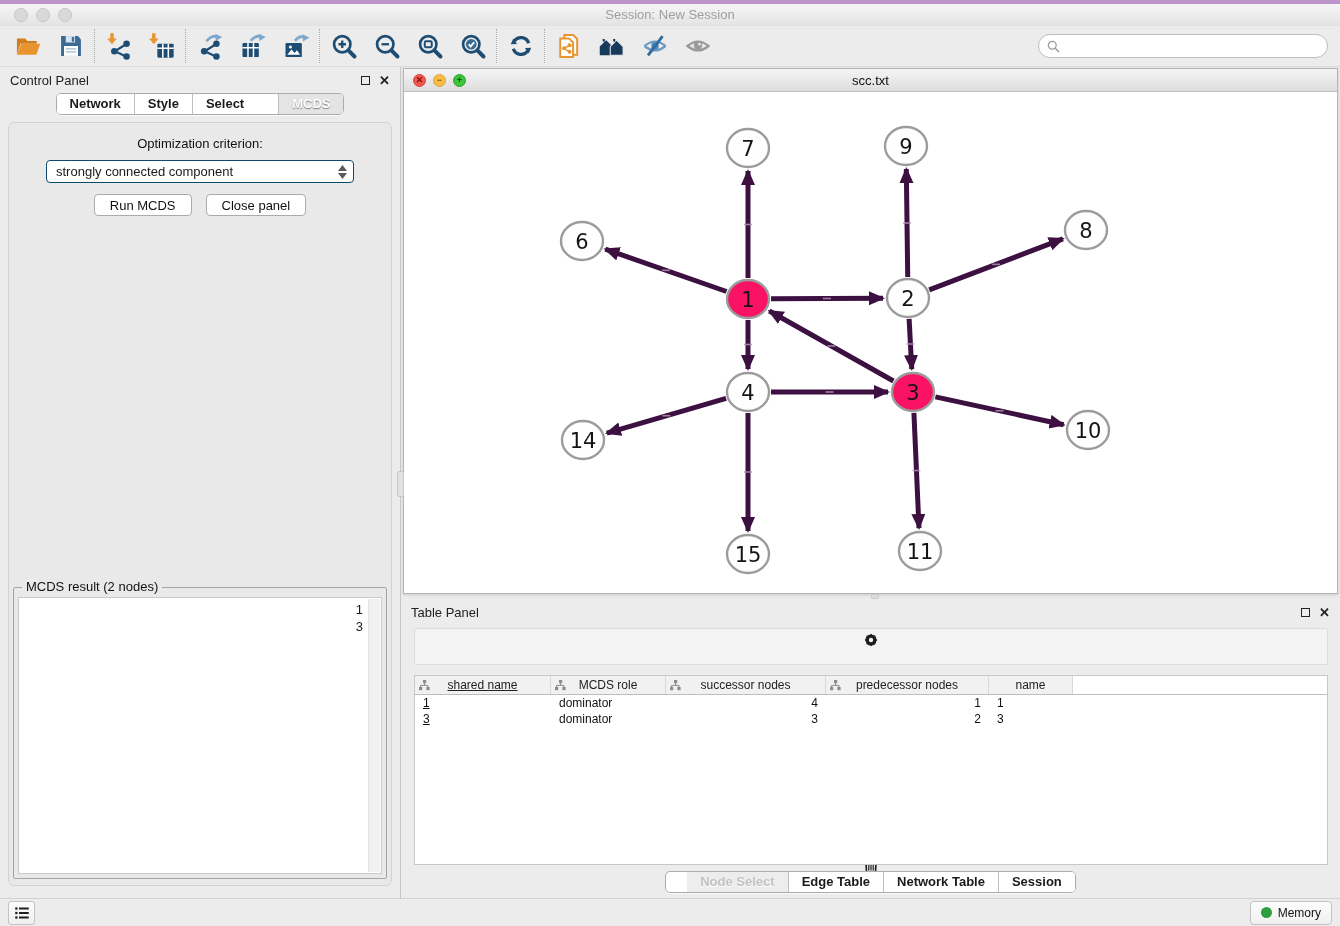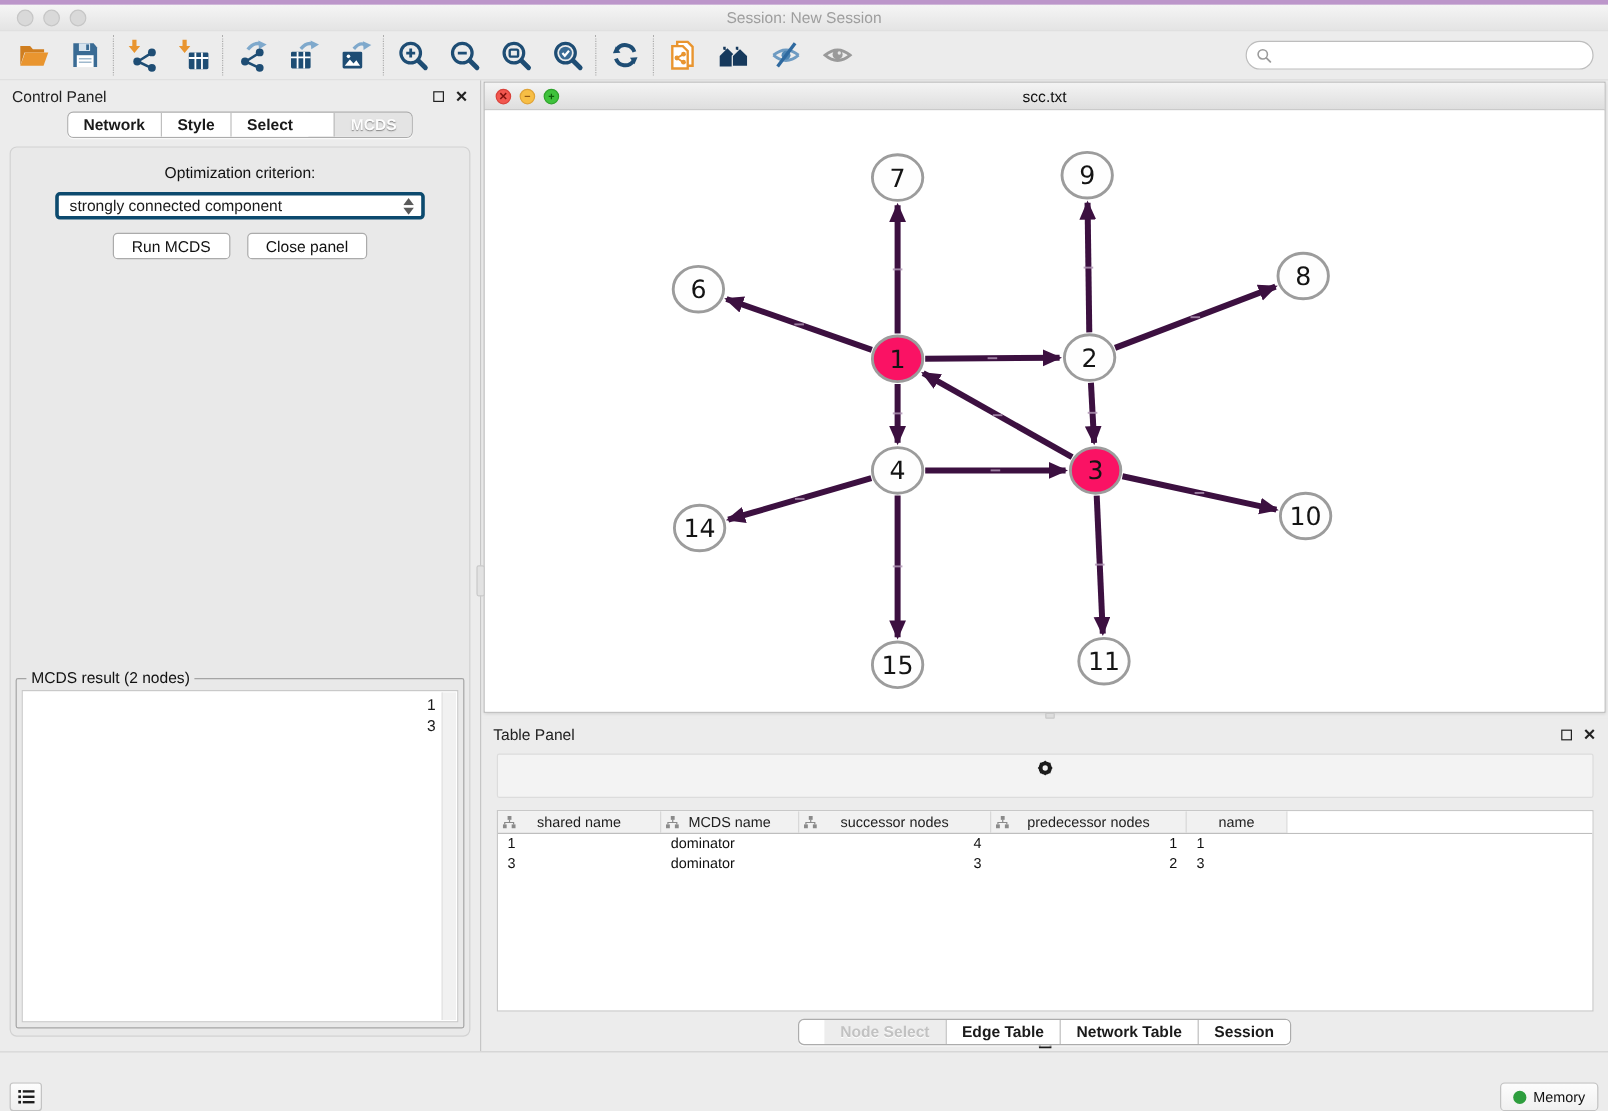--- a/index.html
+++ b/index.html
@@ -37,21 +37,21 @@
   .close-icon { font-size:13px; font-weight:bold; color:#222; line-height:9px; cursor:pointer; }
 
   .seg-tabs { display:flex; justify-content:center; }
   .seg-group { display:inline-flex; border:1px solid #ACACAC; border-radius:5px; overflow:hidden; background:#fff; box-shadow:0 1px 0 rgba(255,255,255,.7); }
   .seg-tab { padding:2px 13px 3px; background:#fff; border-left:1px solid #BFBFBF; font-size:13px; font-weight:bold; color:#1a1a1a; cursor:pointer; white-space:nowrap; }
   .seg-tab:first-child { border-left:none; }
   .seg-tab.selected { background:#E4E4E4; color:#FDFDFD; text-shadow:0 1px 1px rgba(120,120,120,.9);margin-left:21px; }
 
   .cp-box { flex:1; margin:7px 8px 12px; border:1px solid #D2D2D2; border-radius:6px; background:#E9E9E9; display:flex; flex-direction:column; padding-top:13px; min-height:0; }
   .opt-label { text-align:center; color:#111; }
-  .combo { margin:9px 37px 0; height:23px; background:#fff; border:3px solid #0c4a6e; border-radius:4px; display:flex; align-items:center; padding:0 4px 0 9px; cursor:pointer; }
+  .combo { margin:9px 37px 0; height:23px; background:#fff; border:1px solid #0c4a6e; border-radius:4px; display:flex; align-items:center; padding:0 4px 0 9px; cursor:pointer; }
   .combo-text { flex:1; }
   .combo-stepper { width:13px; display:flex; flex-direction:column; align-items:center; gap:2px; }
   .combo-stepper svg { width:9px; height:6px; }
   .cp-buttons { display:flex; justify-content:center; gap:14px; margin-top:11px; }
   .cp-btn { height:22px; padding:0 15px; background:#fff; border:1px solid #ABABAB; border-radius:4px; font-size:13px; font-family:Liberation Sans, sans-serif; color:#111; cursor:pointer; }
   .cp-spacer { flex:1; }
 
   .result-group { margin:0 4px 6px; border:1px solid #A5A5A5; border-radius:2px; position:relative; height:292px; background:#E9E9E9; padding:9px 4px 4px;text-align:right; }
   .result-title { position:absolute; top:-9px; left:8px; background:#E9E9E9; padding:0 4px; color:#111; }
   .result-area { height:100%; background:#fff; border:1px solid #C9C9C9; position:relative; padding:3px 18px 3px 8px; overflow:hidden; line-height:17px; }
@@ -81,29 +81,29 @@
   .tp-btn svg { width:22px; height:22px; }
   .fx-label { font:italic 18px "Liberation Serif", serif; color:#ABABAB; margin-left:4px; }
 
   .table-wrap { flex:1; margin:10px 12px 0 13px; background:#fff; border:1px solid #C8C8C8; overflow:hidden; display:flex; flex-direction:column; }
   .thead { display:flex; background:#F1F1F1; border-bottom:1px solid #BEBEBE; height:19px; flex:none; }
   .th { position:relative; border-right:1px solid #D8D8D8; display:flex; align-items:center; justify-content:center; font-size:12px; color:#222; overflow:hidden; }
   .th .tree-ic { position:absolute; left:4px; top:4px; }
   .th.filler { flex:1; background:#fff; border-right:none; }
   .trow { display:flex; height:16px; align-items:center; flex:none; }
   .td { font-size:12px; color:#111; padding:0 8px; overflow:hidden; white-space:nowrap; }
-  .col-0 { width:136px; } .col-1 { width:115px; } .col-2 { width:160px; } .col-3 { width:163px; } .col-4 { width:84px; }
+  .col-0 { width:136px;text-decoration:underline; } .col-1 { width:115px; } .col-2 { width:160px; } .col-3 { width:163px; } .col-4 { width:84px; }
   .td.right { text-align:right; }
   .tbody-fill { flex:1; }
 
   .tp-tabs { height:33px; display:flex; align-items:center; justify-content:center; }
   .tp-tabs .seg-tab.selected { background:#EDEDED; color:#C2C2C2; text-shadow:0 1px 0 #fff; }
 
   
-  .statusbar { height:50px; border-top:1px solid #D2D2D2; background:#ECECEC; display:flex; align-items:flex-end; padding:0 8px; }
+  .statusbar { height:28px; border-top:1px solid #D2D2D2; background:#ECECEC; display:flex; align-items:center; padding:0 8px; }
   .list-btn { width:27px; height:24px; background:linear-gradient(#FDFDFD,#EFEFEF); border:1px solid #C3C3C3; border-radius:3px; display:flex; align-items:center; justify-content:center; cursor:pointer; }
   .list-btn svg { width:18px; height:18px; }
   .memory-btn { margin-left:auto; height:24px; padding:0 10px; background:linear-gradient(#FDFDFD,#F0F0F0); border:1px solid #C3C3C3; border-radius:4px; display:flex; align-items:center; gap:6px; font-size:12px; color:#111; cursor:pointer; }
   .mem-dot { width:11px; height:11px; border-radius:50%; background:#2E9E3E; }
 </style>
 </head>
 <body>
 
 <div class="window">
 
@@ -490,21 +490,21 @@
               </div>
               <div class="th col-1">
                 <svg class="tree-ic" width="11" height="11" viewBox="0 0 11 11">
                   <g fill="#8a8a8a">
                     <rect x="4" y="0" width="3.2" height="3.2"></rect>
                     <rect x="0" y="7" width="3.2" height="3.2"></rect>
                     <rect x="7.4" y="7" width="3.2" height="3.2"></rect>
                   </g>
                   <path d="M5.6 3.2 V5.4 M1.6 7 V5.4 H9 V7" stroke="#8a8a8a" fill="none" stroke-width="1"></path>
                 </svg>
-                <span>MCDS name</span>
+                <span>MCDS role</span>
               </div>
               <div class="th col-2">
                 <svg class="tree-ic" width="11" height="11" viewBox="0 0 11 11">
                   <g fill="#8a8a8a">
                     <rect x="4" y="0" width="3.2" height="3.2"></rect>
                     <rect x="0" y="7" width="3.2" height="3.2"></rect>
                     <rect x="7.4" y="7" width="3.2" height="3.2"></rect>
                   </g>
                   <path d="M5.6 3.2 V5.4 M1.6 7 V5.4 H9 V7" stroke="#8a8a8a" fill="none" stroke-width="1"></path>
                 </svg>

